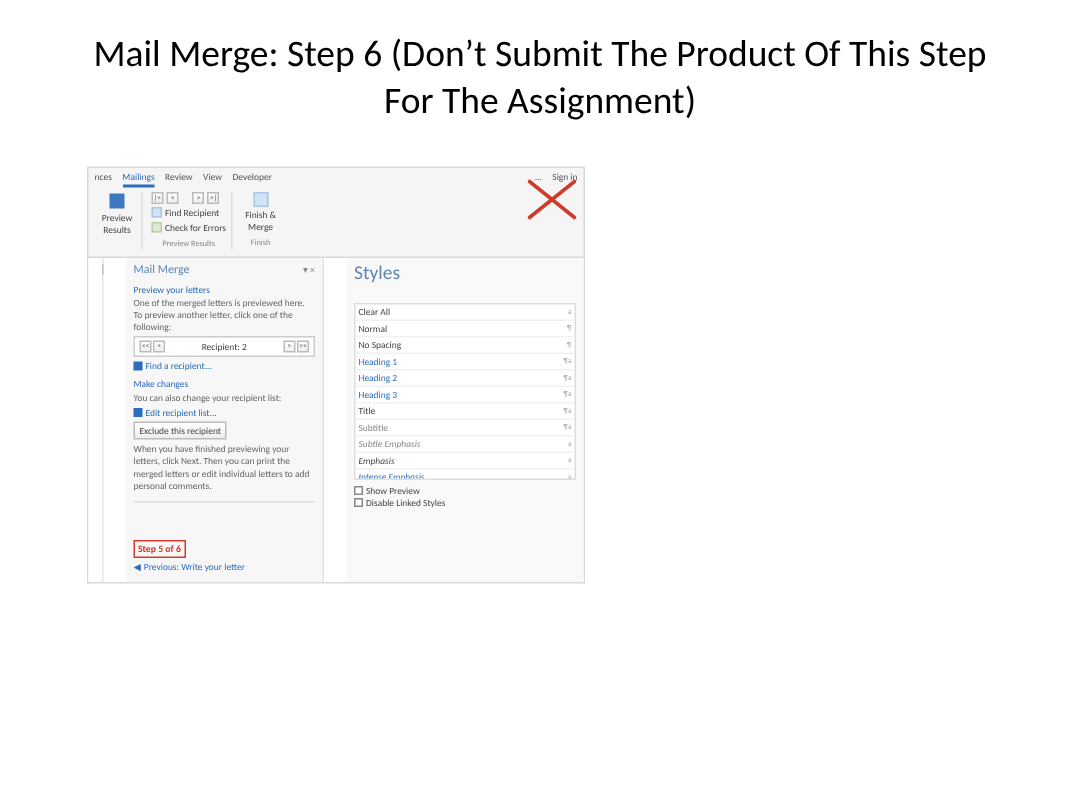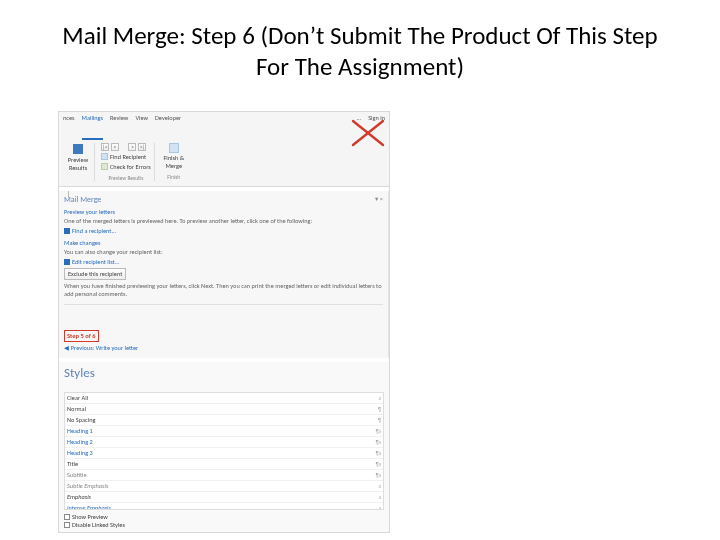--- a/index.html
+++ b/index.html
@@ -29,33 +29,33 @@
   
   .shot { margin-left:14px; width:332px; }
   .ribbon {
     background:#f5f5f5;
     border:1px solid #d9d9d9;
     font-size:6.3px;
     color:#444;
     position:relative;
   }
   .tabs { display:flex; gap:7px; padding:2px 4px 0 4px; color:#555; }
-  .tabs span.active { color:#2a6dbc; border-bottom:2px solid #2a6dbc; padding-bottom:16px;text-align:right;}
+  .tabs span.active { color:#2a6dbc; border-bottom:2px solid #2a6dbc; padding-bottom:1px;text-align:right;}
   .ribgroups { display:flex; padding:3px 3px 5px 3px; gap:3px;}
   .rgroup { border-right:1px solid #dcdcdc; padding:0 3px; display:flex; flex-direction:column; gap:2px; min-width:0;}
   .rgroup .line { display:flex; align-items:center; gap:2px; white-space:nowrap;}
   .picon { width:7px; height:7px; background:#d4e3f4; border:0.5px solid #a9c6e6; flex:0 0 auto;}
   .picon.g { background:#dfe8d4; border-color:#b9cfa4;}
   .rgroup .cap { color:#888; font-size:5.5px; text-align:center; margin-top:2px;}
   .bluesquare { width:10px; height:10px; background:#3e79c0; margin:1px auto;}
   .stack { display:flex; flex-direction:column; align-items:center; gap:1px;}
   .redx { position:absolute; right:4px; top:6px; pointer-events:none; }
   .redx svg { width:34px; height:30px; }
 
-  .panes { display:flex; gap:4px; border:1px solid #d9d9d9; border-top:none; background:#fff; font-size:6.3px; color:#444;flex-direction:column;}
+  .panes { display:flex; gap:15px; border:1px solid #d9d9d9; border-top:none; background:#fff; font-size:6.3px; color:#444;}
   .docarea { width:10px; background:#fff; border-right:1px solid #e4e4e4; position:relative;}
   .docarea::after { content:""; position:absolute; right:-1px; top:4px; width:1px; height:7px; background:#bbb;}
   .mmpane { flex:0 0 132px; background:#f7f7f7; border-right:1px solid #e4e4e4; padding:3px 5px 6px 5px; }
   .mmh { display:flex; justify-content:space-between; align-items:center; color:#5f84b5; font-size:8px; margin-bottom:3px;}
   .mmh .x { color:#888; font-size:6.5px;}
   .sect { color:#2a6dbc; margin:4px 0 1px 0; font-size:6.3px;}
   .para { color:#666; margin-bottom:2px; line-height:1.3;}
   .recip { background:#fff; border:1px solid #ccc; padding:2px 3px; display:flex; align-items:center; justify-content:space-between; margin-bottom:2px;}
   .navbtns { display:flex; gap:1px;}
   .nb { width:8px; height:8px; border:1px solid #bbb; background:linear-gradient(#fff,#eee); text-align:center; line-height:6px; font-size:5px; color:#555;}
@@ -138,20 +138,31 @@
     <div class="panes">
       <div class="docarea"></div>
 
       <div class="mmpane">
         <div class="mmh">
           <span>Mail Merge</span>
           <span class="x">▾  ×</span>
         </div>
         <div class="sect">Preview your letters</div>
         <div class="para">One of the merged letters is previewed here. To preview another letter, click one of the following:</div>
+        <div class="recip">
+          <div class="navbtns">
+            <span class="nb">&lt;&lt;</span>
+            <span class="nb">&lt;</span>
+          </div>
+          <span>Recipient: 2</span>
+          <div class="navbtns">
+            <span class="nb">&gt;</span>
+            <span class="nb">&gt;&gt;</span>
+          </div>
+        </div>
         <div class="link">
             <span class="linkicon"></span>
             <span>Find a recipient...</span>
           </div>
 
         <div class="sect">Make changes</div>
         <div class="para">You can also change your recipient list:</div>
         <div class="link">
             <span class="linkicon"></span>
             <span>Edit recipient list...</span>

